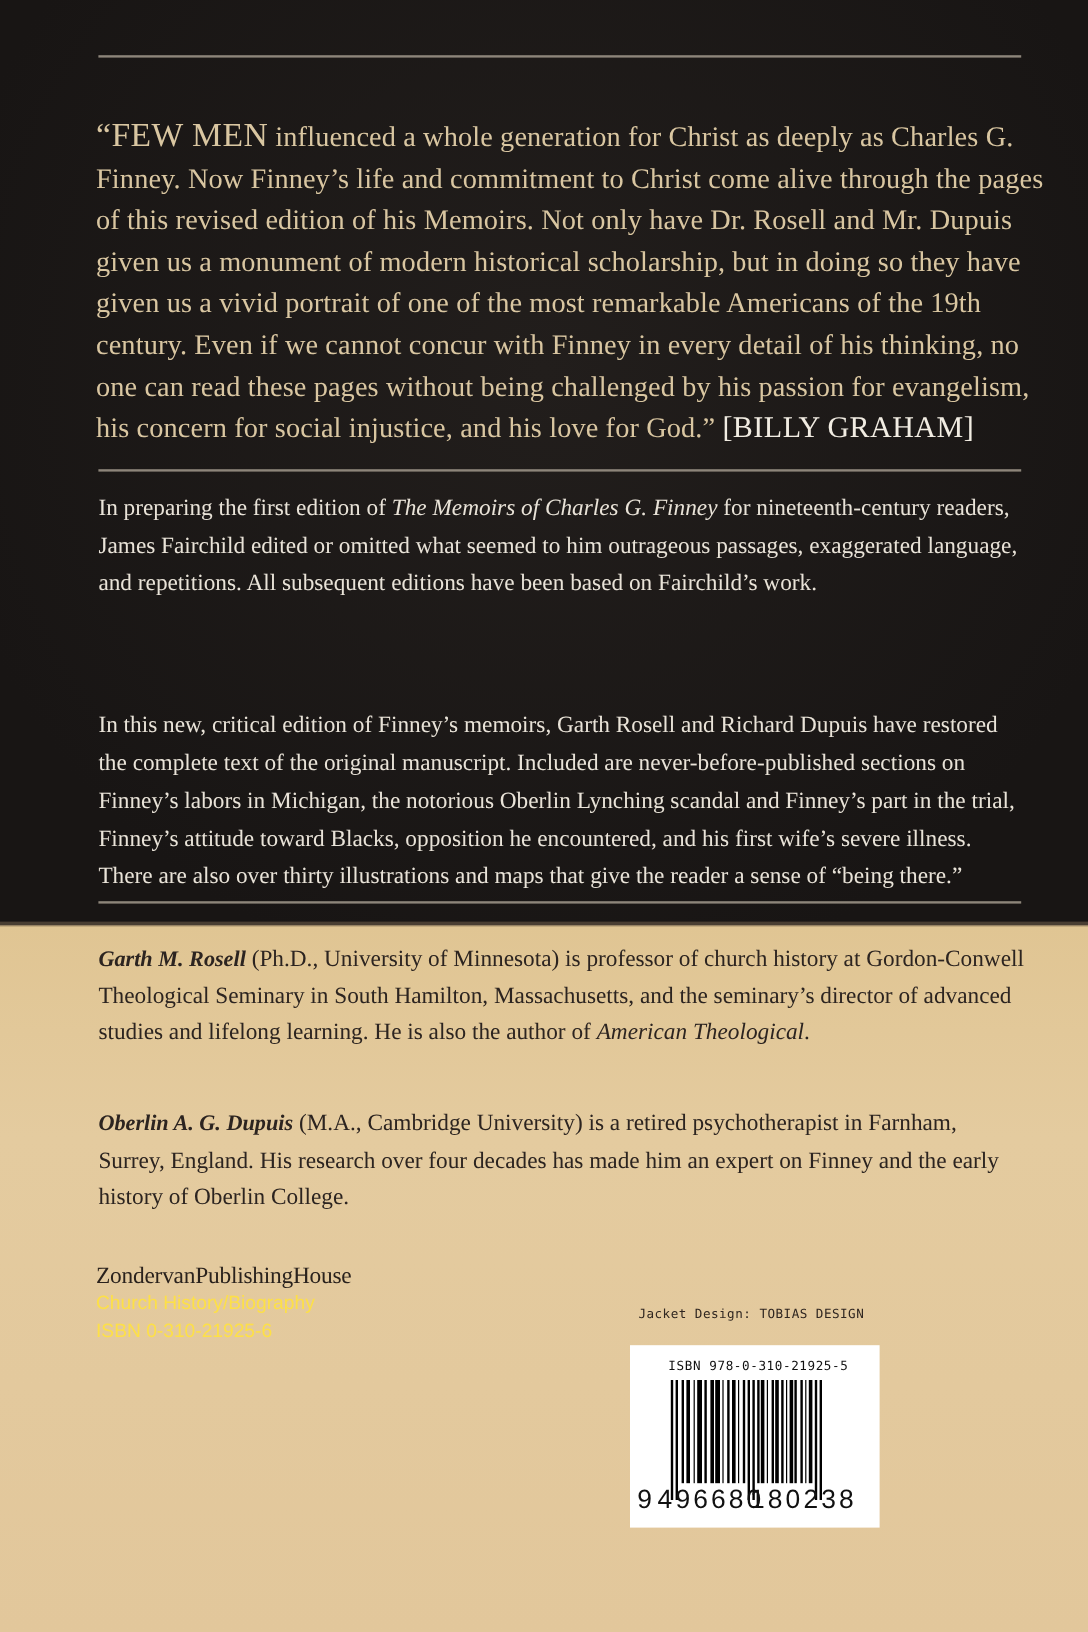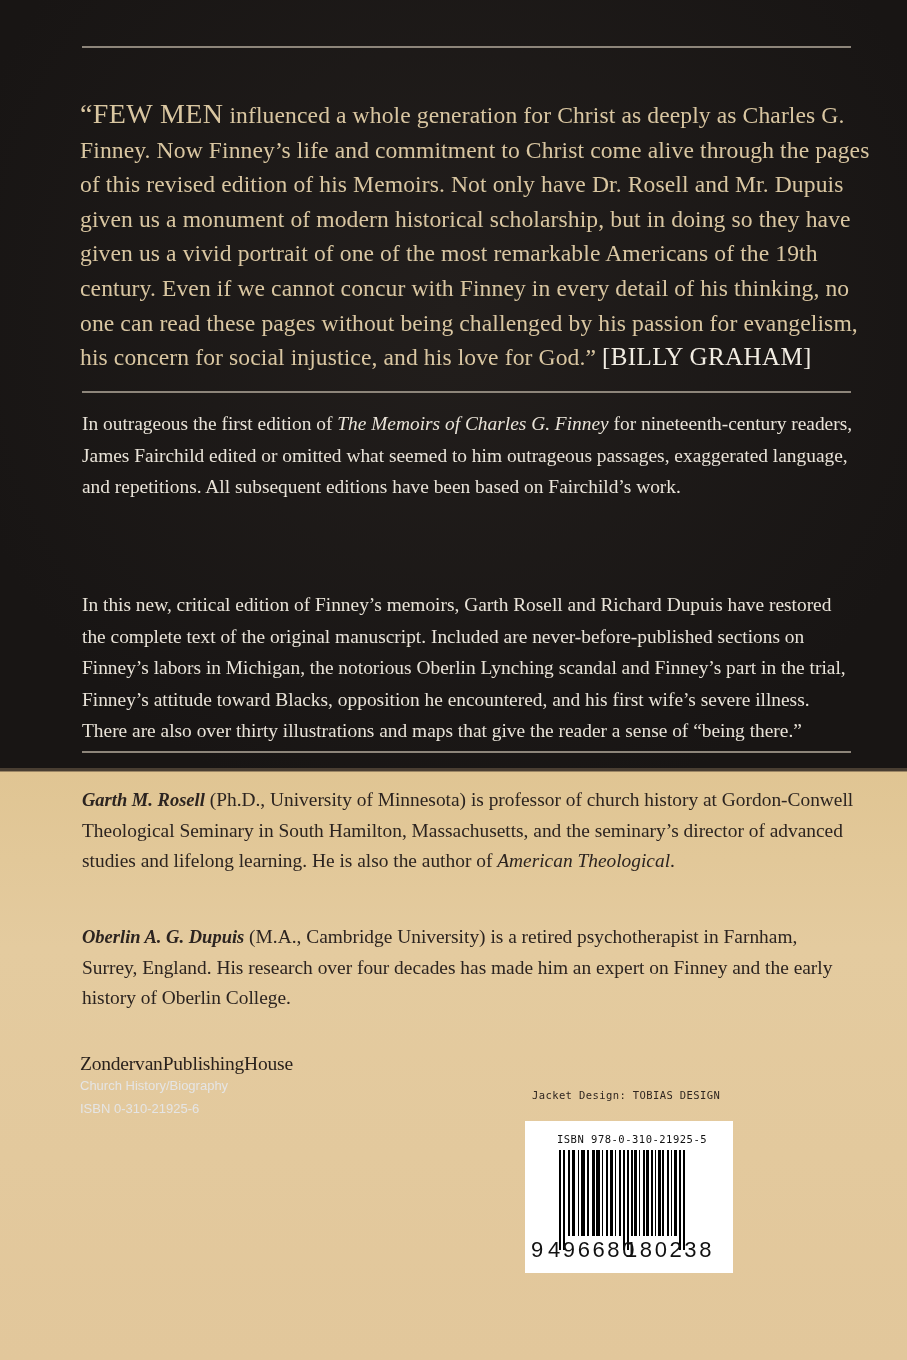--- a/index.html
+++ b/index.html
@@ -45,21 +45,21 @@
     .bio-1 { top: 785px; }
     .bio-2 { top: 922px; }
     .bio .name { font-style: italic; font-weight: bold; font-size: 18.5px; }
 
     .publisher {
       position: absolute; left: 80px; top: 1053px;
       color: #2a221d; font-size: 19.5px; letter-spacing: -0.2px;
     }
     .category, .isbn10 {
       position: absolute; left: 80px;
-      color: #e5e5e5; font-family: "Liberation Sans", "DejaVu Sans", sans-serif; font-size: 13px;
+      color: #fde047; font-family: "Liberation Sans", "DejaVu Sans", sans-serif; font-size: 16px;
     }
     .category { top: 1078px; }
     .isbn10 { top: 1101px; }
 
     .jacket {
       position: absolute; left: 532px; top: 1089px;
       color: #2f2620; font-family: "DejaVu Sans Mono", "Liberation Mono", monospace; font-size: 10.5px; letter-spacing: 0.4px;
     }
 
     .barcode-box {
@@ -92,21 +92,21 @@
 <div class="dark"></div>
 <div class="tan"></div>
 <div class="tan-edge"></div>
 
 <div class="rule rule-1"></div>
 
 <p class="quote"><span class="lead">“FEW MEN</span><span> influenced a whole generation for Christ as deeply as Charles G. Finney. Now Finney’s life and commitment to Christ come alive through the pages of this revised edition of his Memoirs. Not only have Dr. Rosell and Mr. Dupuis given us a monument of modern historical scholarship, but in doing so they have given us a vivid portrait of one of the most remarkable Americans of the 19th century. Even if we cannot concur with Finney in every detail of his thinking, no one can read these pages without being challenged by his passion for evangelism, his concern for social injustice, and his love for God.”</span><span class="attr">[BILLY GRAHAM]</span></p>
 
 <div class="rule rule-2"></div>
 
-<p class="para para-1"><span>In outrageous the first edition of </span><em>The Memoirs of Charles G. Finney</em><span> for nineteenth-century readers, James Fairchild edited or omitted what seemed to him outrageous passages, exaggerated language, and repetitions. All subsequent editions have been based on Fairchild’s work.</span></p>
+<p class="para para-1"><span>In preparing the first edition of </span><em>The Memoirs of Charles G. Finney</em><span> for nineteenth-century readers, James Fairchild edited or omitted what seemed to him outrageous passages, exaggerated language, and repetitions. All subsequent editions have been based on Fairchild’s work.</span></p>
 
 <p class="para para-2">In this new, critical edition of Finney’s memoirs, Garth Rosell and Richard Dupuis have restored the complete text of the original manuscript. Included are never-before-published sections on Finney’s labors in Michigan, the notorious Oberlin Lynching scandal and Finney’s part in the trial, Finney’s attitude toward Blacks, opposition he encountered, and his first wife’s severe illness. There are also over thirty illustrations and maps that give the reader a sense of “being there.”</p>
 
 <div class="rule rule-3"></div>
 
 <p class="bio bio-1"><span class="name">Garth M. Rosell</span><span> (Ph.D., University of Minnesota) is professor of church history at Gordon-Conwell Theological Seminary in South Hamilton, Massachusetts, and the seminary’s director of advanced studies and lifelong learning. He is also the author of </span><em>American Theological</em><span>.</span></p>
 
 <p class="bio bio-2"><span class="name">Oberlin A. G. Dupuis</span><span> (M.A., Cambridge University) is a retired psychotherapist in Farnham, Surrey, England. His research over four decades has made him an expert on Finney and the early history of Oberlin College.</span></p>
 
 <div class="publisher">ZondervanPublishingHouse</div>

